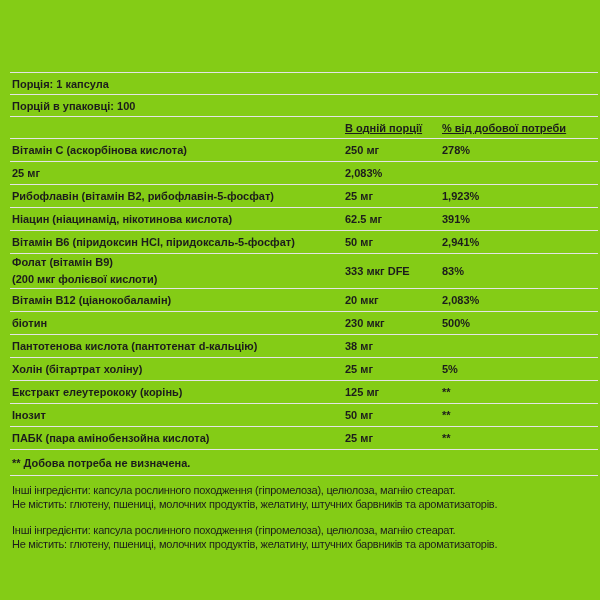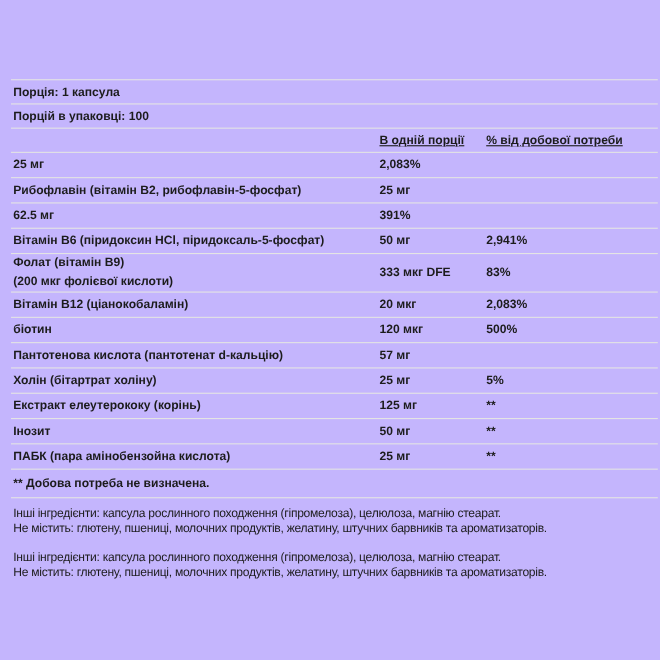--- a/index.html
+++ b/index.html
@@ -1,21 +1,21 @@
 <!DOCTYPE html>
 <html><head>
 <meta charset="utf-8">
 <style>
   :root{
     --ink:#1c1c1c;
     --line:#e4e4e4;
   }
   html,body{margin:0;padding:0;background:#ffffff;}
   .page{
-    width:600px;height:600px;position:relative;background:#c4b5fd;
+    width:600px;height:600px;position:relative;background:#84cc16;
     font-family:"Liberation Sans", sans-serif;
     color:var(--ink);
     overflow:hidden;
   }
   .content{
     position:absolute;top:72px;left:10px;width:588px;
   }
   
   .srow{
     display:flex;align-items:center;
@@ -68,32 +68,39 @@
     <div class="srow">
       <span>Порцій в упаковці: 100</span>
     </div>
 
     <div class="trow hrow">
       <div class="lbl"></div>
       <div>В одній порції</div>
       <div>% від добової потреби</div>
     </div>
 
+    <div class="trow">
+      <div class="lbl">Вітамін C (аскорбінова кислота)</div>
+      <div>250 мг</div>
+      <div>278%</div>
+    </div>
 
     <div class="trow">
       <div>25 мг</div>
       <div>2,083%</div>
     </div>
 
     <div class="trow">
       <div class="lbl">Рибофлавін (вітамін B2, рибофлавін-5-фосфат)</div>
       <div>25 мг</div>
+      <div>1,923%</div>
     </div>
 
     <div class="trow">
+      <div class="lbl">Ніацин (ніацинамід, нікотинова кислота)</div>
       <div>62.5 мг</div>
       <div>391%</div>
     </div>
 
     <div class="trow">
       <div class="lbl">Вітамін B6 (піридоксин HCl, піридоксаль-5-фосфат)</div>
       <div>50 мг</div>
       <div>2,941%</div>
     </div>
 
@@ -107,27 +114,27 @@
     </div>
 
     <div class="trow">
       <div class="lbl">Вітамін B12 (ціанокобаламін)</div>
       <div>20 мкг</div>
       <div>2,083%</div>
     </div>
 
     <div class="trow">
       <div class="lbl">біотин</div>
-      <div>120 мкг</div>
+      <div>230 мкг</div>
       <div>500%</div>
     </div>
 
     <div class="trow">
       <div class="lbl">Пантотенова кислота (пантотенат d-кальцію)</div>
-      <div>57 мг</div>
+      <div>38 мг</div>
     </div>
 
     <div class="trow">
       <div class="lbl">Холін (бітартрат холіну)</div>
       <div>25 мг</div>
       <div>5%</div>
     </div>
 
     <div class="trow">
       <div class="lbl">Екстракт елеутерококу (корінь)</div>

